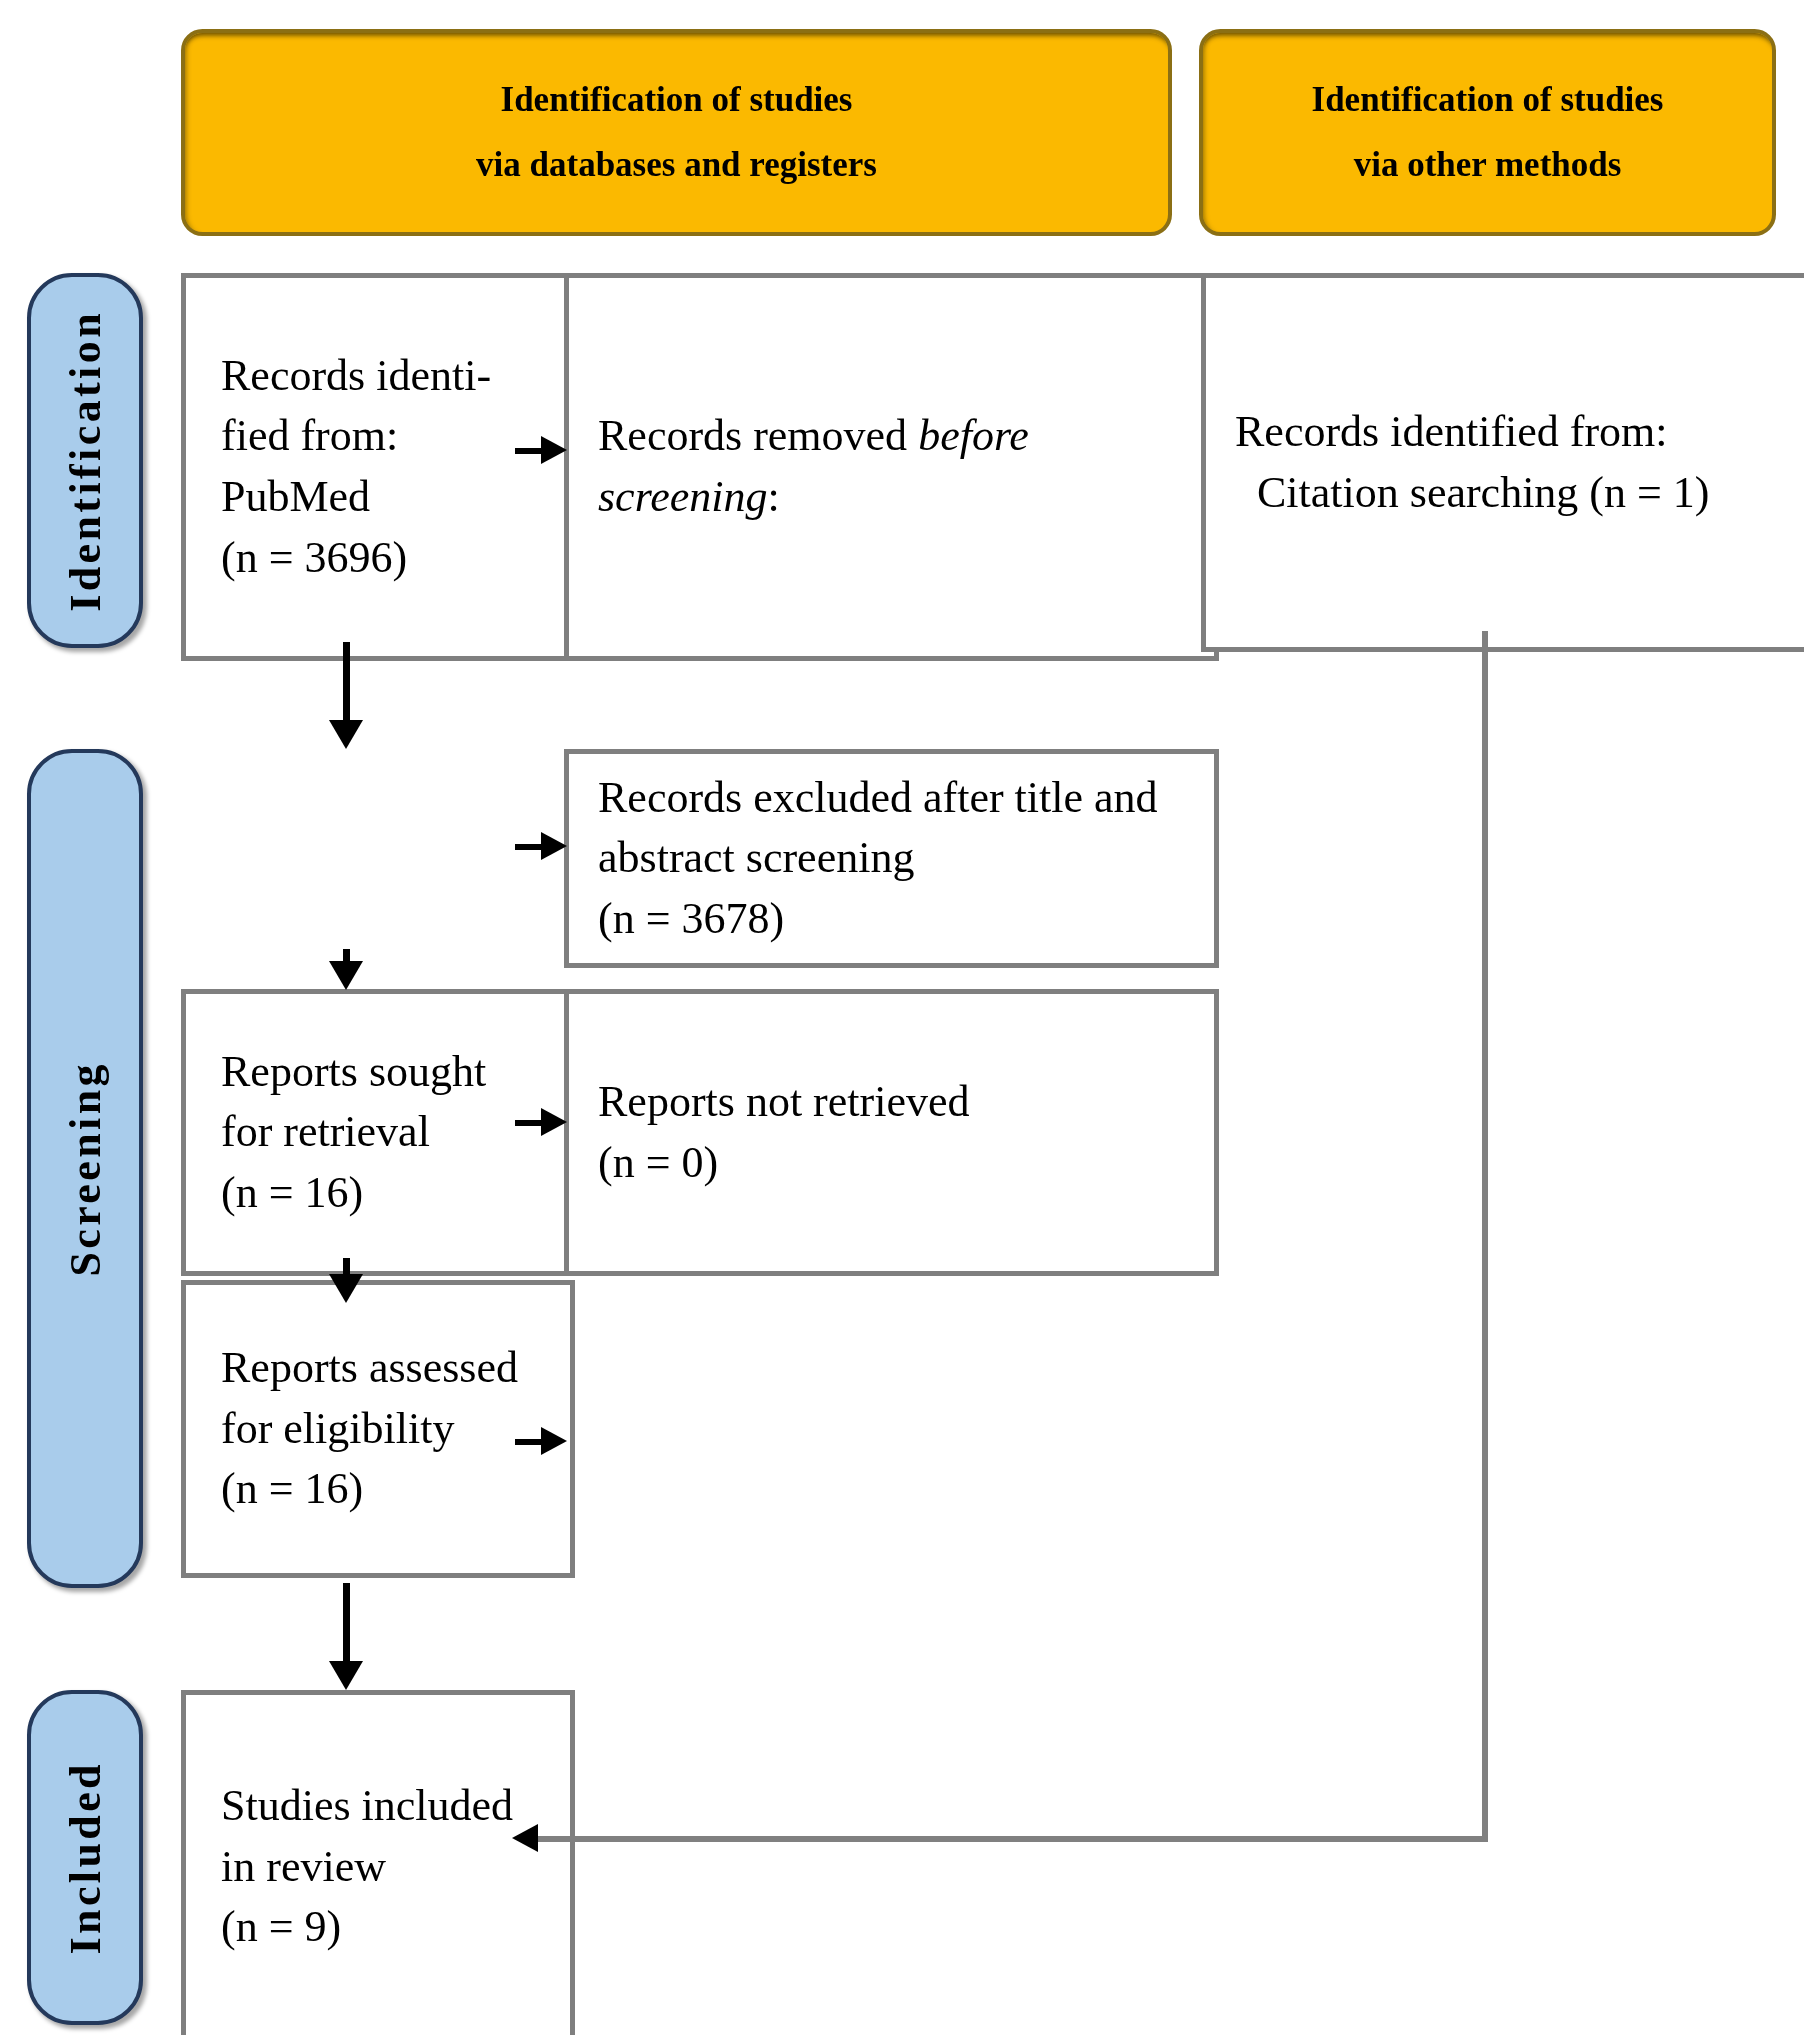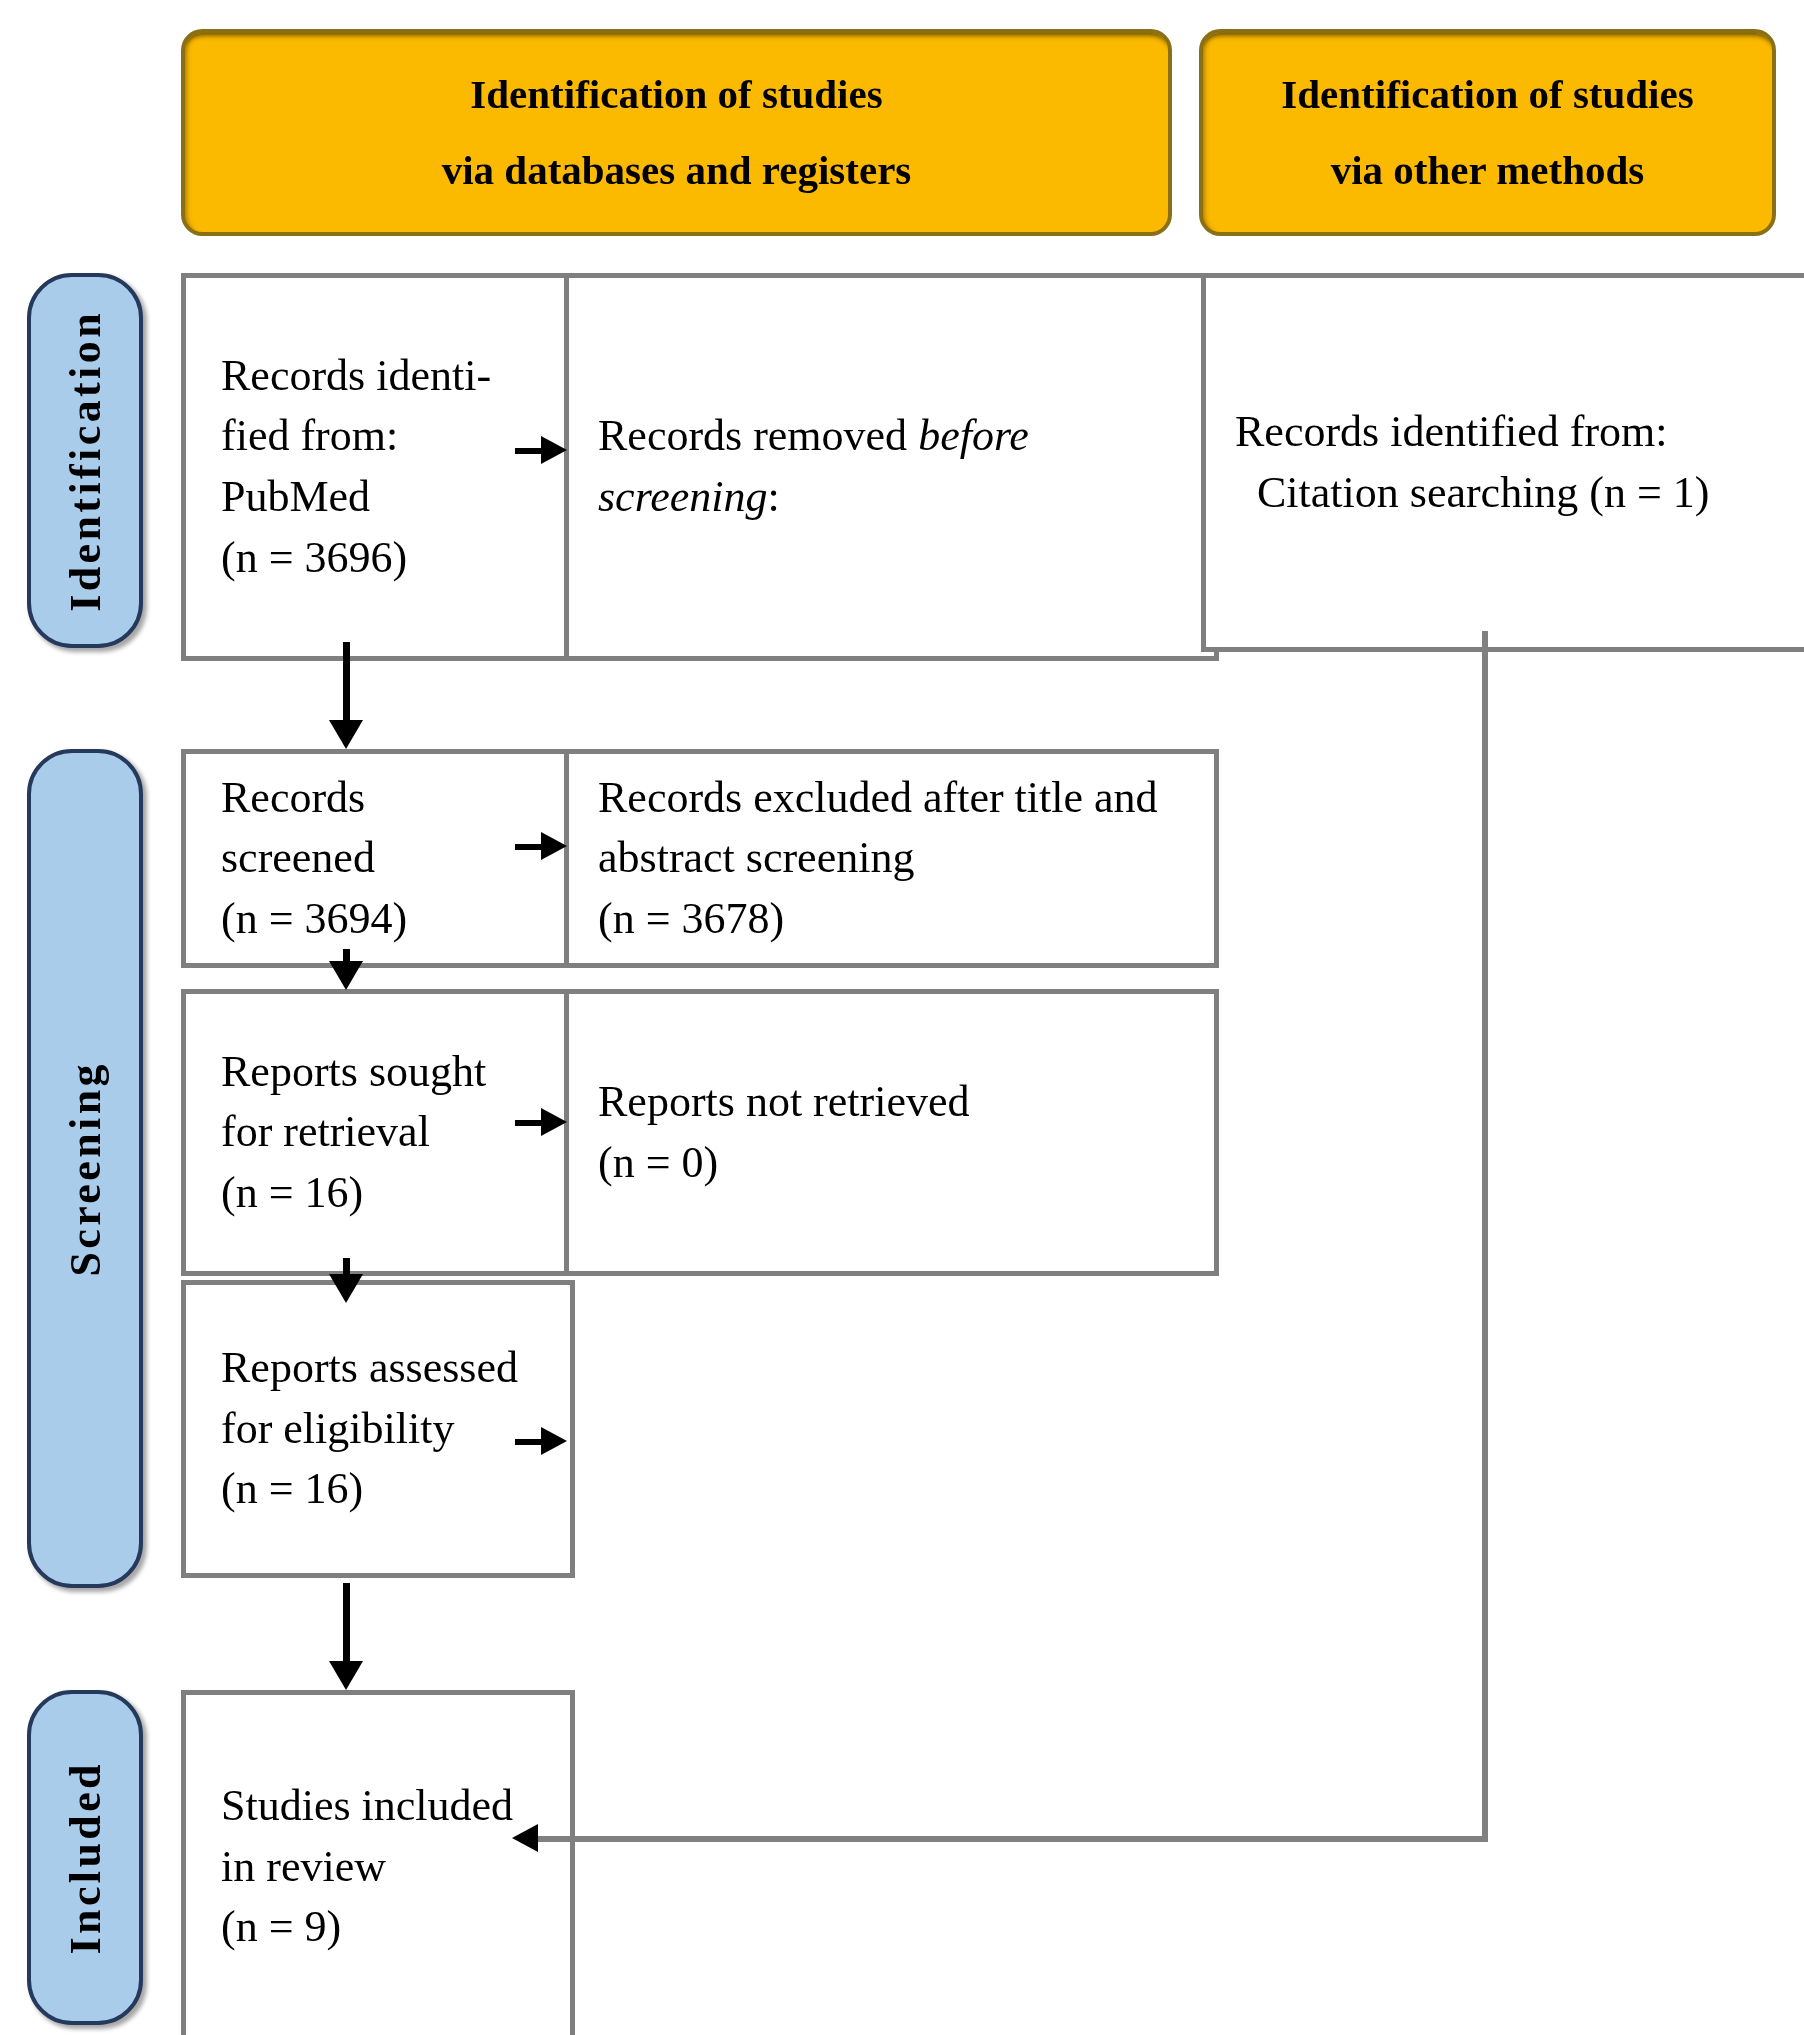--- a/index.html
+++ b/index.html
@@ -14,21 +14,21 @@
   
   .banner{
     position:absolute;
     background:#FBB900;
     border:4px solid #8B6F14;
     border-radius:21.4px;
     box-shadow: inset 0 8px 5.6px -5.6px rgba(60,45,0,0.75), inset 8px 0 5.6px -6.8px rgba(60,45,0,0.5);
     display:flex;align-items:center;justify-content:center;
     text-align:center;
     font-weight:bold;
-    font-size:41px;line-height:1.85;
+    font-size:35px;line-height:1.85;
     white-space:pre-line;
   }
   
   .stage{
     position:absolute;
     background:#A9CCEB;
     border:4px solid #24395B;
     border-radius:45px;
     box-shadow: 3.4px 3.4px 4px rgba(0,0,0,0.35);
     display:flex;align-items:center;justify-content:center;
@@ -93,25 +93,20 @@
     <div>
       <span>Records removed </span><span class="em-it">before screening</span><span>:</span>
     </div>
   </div>
 
   <div class="fbox pad-b" style="left:1201px;top:273px;width:567px;height:358px;">
     <div class="btext">Records identified from:
  Citation searching (n = 1)</div>
   </div>
 
-  <div class="fbox pad-a" style="left:181px;top:749px;width:332px;height:198px;">
-    <div class="btext">Records
-screened
-(n = 3694)</div>
-  </div>
   <div class="fbox pad-b" style="left:564px;top:749px;width:599px;height:198px;">
     <div class="btext">Records excluded after title and
 abstract screening
 (n = 3678)</div>
   </div>
 
   <div class="fbox pad-a" style="left:181px;top:989px;width:332px;height:266px;">
     <div class="btext">Reports sought
 for retrieval
 (n = 16)</div>

